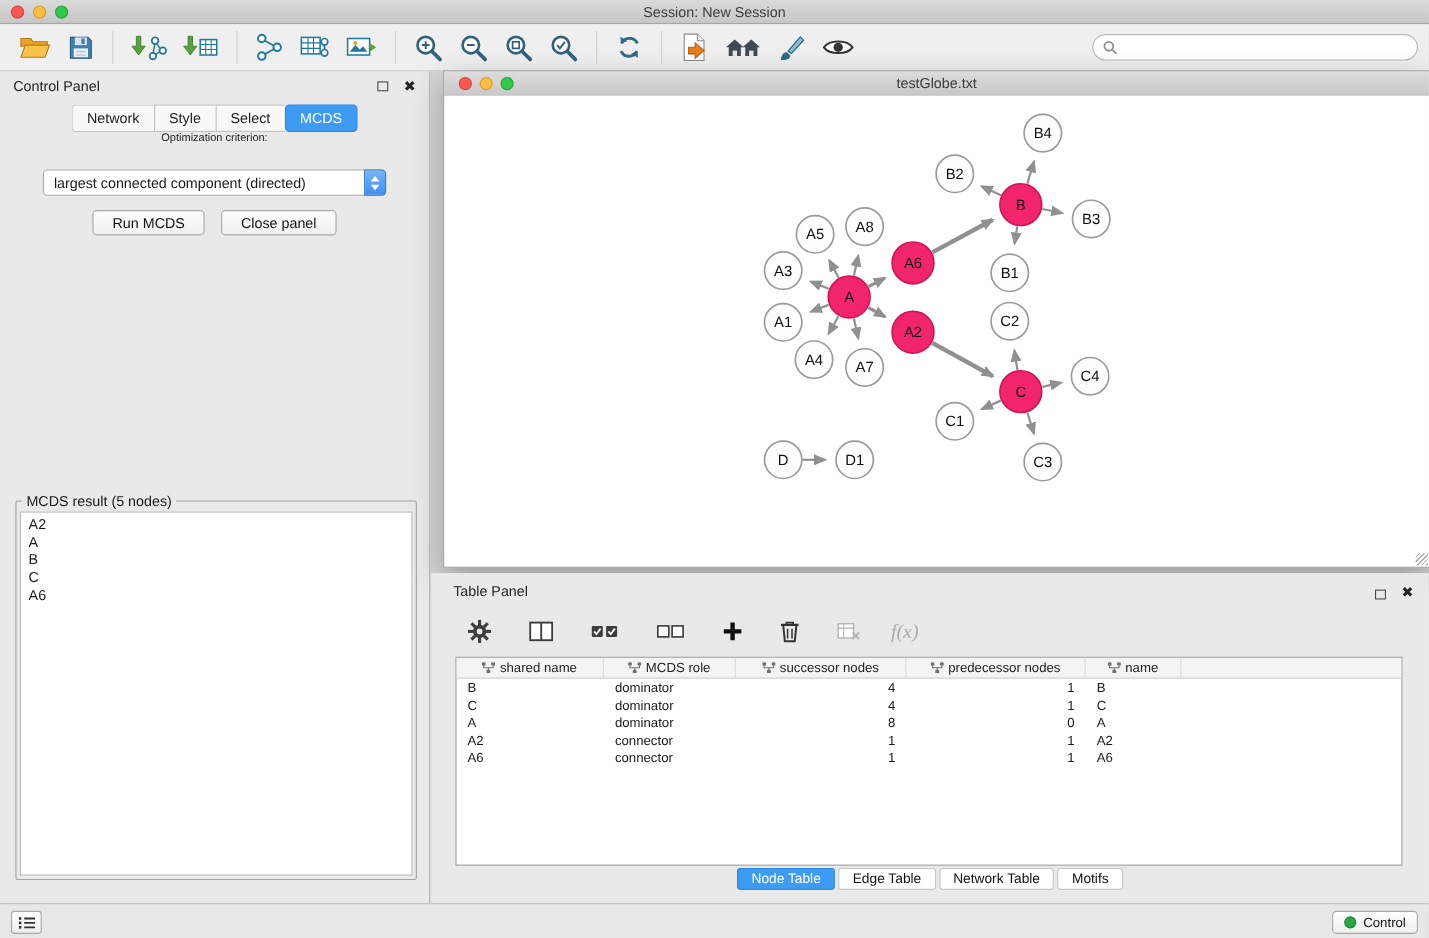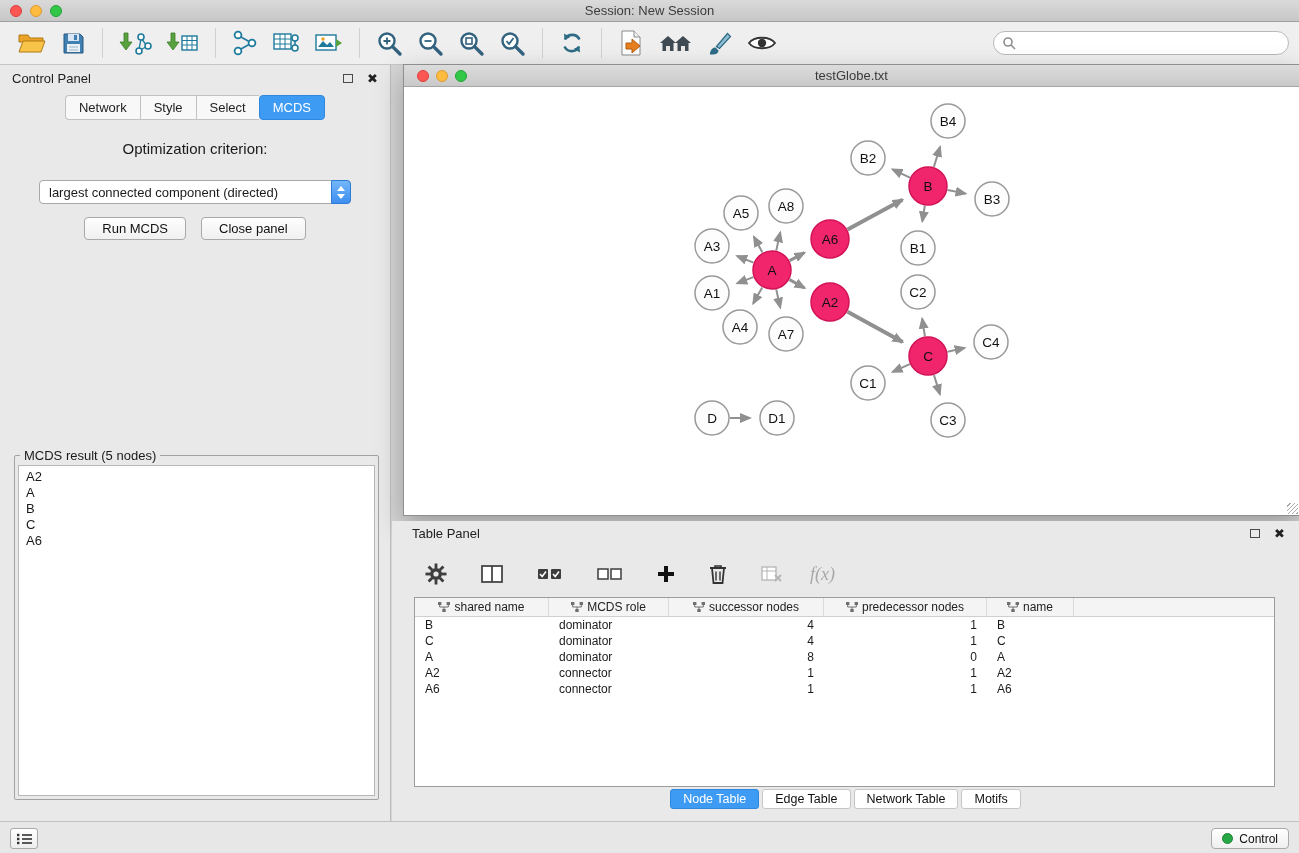--- a/index.html
+++ b/index.html
@@ -26,42 +26,42 @@
 .control-panel{position:absolute;left:0;top:65px;width:391px;height:756px;background:#e9e9e9;border-right:1px solid #bdbdbd}
 .panel-head{height:26px;display:flex;align-items:center;padding:0 12px;font-size:13px;color:#222}
 .panel-head .spacer{flex:1}
 .mini-float{width:10px;height:9px;border:1.5px solid #4a4a4a;margin-right:14px;background:transparent}
 .mini-close{font-size:13px;color:#222;font-weight:bold;line-height:1}
 .cp-tabs{display:flex;justify-content:center;margin-top:4px}
 .cp-tab{padding:4px 13px;font-size:13px;background:#f8f8f8;border:1px solid #c2c2c2;border-right:none;color:#222}
 .cp-tab:first-child{border-radius:4px 0 0 4px}
 .cp-tab:last-child{border-right:1px solid #c2c2c2;border-radius:0 4px 4px 0}
 .cp-tab.active{background:#3e9bf4;border-color:#2f88e0;color:#fff;border-radius:4px}
-.opt-label{text-align:center;margin-top:20px;font-size:15px}
+.opt-label{text-align:center;font-size:10px}
 .dropdown{position:relative;margin:23px auto 0;width:312px;height:24px;background:#fff;border:1px solid #a9a9a9;border-radius:4px;display:flex;align-items:center;padding:0 26px 0 9px;font-size:13px}
 .stepper{position:absolute;right:-1px;top:-1px;width:20px;height:24px;background:linear-gradient(#74b6f8,#3e8ef0);border:1px solid #2f7cd6;border-radius:0 4px 4px 0;display:flex;flex-direction:column;align-items:center;justify-content:center}
 .up-arr{width:0;height:0;border-left:4px solid transparent;border-right:4px solid transparent;border-bottom:5px solid #fff;margin-bottom:3px}
 .down-arr{width:0;height:0;border-left:4px solid transparent;border-right:4px solid transparent;border-top:5px solid #fff}
 .cp-buttons{display:flex;justify-content:center;gap:15px;margin-top:13px}
 .btn{padding:3px 17px;font-size:13px;background:linear-gradient(#fefefe,#f0f0f0);border:1px solid #a9a9a9;border-radius:4px;color:#111}
 .result-group{position:absolute;left:14px;right:11px;top:390px;bottom:21px;border:1px solid #a2a2a2;border-radius:2px}
 .result-legend{position:absolute;top:-8px;left:5px;background:#e9e9e9;padding:0 4px;font-size:13px}
 .result-list{position:absolute;left:3px;right:3px;top:9px;bottom:3px;background:#fff;border:1px solid #b8b8b8;overflow:hidden;padding:3px 7px;font-size:13px;line-height:16px}
 
 
 .network-window{position:absolute;left:403px;top:64px;width:897px;height:452px;background:#fff;border:1px solid #8e8e8e;box-shadow:0 10px 26px rgba(0,0,0,.28)}
 .nw-titlebar{height:22px;background:linear-gradient(#dcdcdc,#c9c9c9);border-bottom:1px solid #a5a5a5;position:relative;display:flex;align-items:center;justify-content:center;font-size:13px;color:#3a3a3a}
 .nw-traffic{position:absolute;left:13px;top:5px;display:flex;gap:7px}
 .nw-canvas{position:absolute;left:0;top:22px;right:0;bottom:0;background:#fff}
 .resize-grip{position:absolute;right:1px;bottom:1px;width:11px;height:11px;background:
  repeating-linear-gradient(135deg,transparent 0 2px,#aaa 2px 3px)}
 
 
 .table-panel{position:absolute;left:392px;top:521px;width:907px;height:300px;background:#e9e9e9}
-.tp-head{height:24px;display:flex;align-items:center;padding:0 14px 0 20px;font-size:13px;color:#222}
+.tp-head{height:24px;display:flex;align-items:flex-end;padding:0 14px 0 20px;font-size:13px;color:#222}
 .tp-head .spacer{flex:1}
 .tp-toolbar{display:flex;align-items:center;gap:20px;padding:10px 0 8px 26px}
 .tp-table{position:absolute;left:22px;right:24px;top:76px;height:190px;background:#fff;border:1px solid #9c9c9c;overflow:hidden}
 .tp-header{display:flex;height:19px;background:#f4f4f4;border-bottom:1px solid #cfcfcf}
 .th{display:flex;align-items:center;justify-content:center;gap:4px;font-size:12px;color:#222;border-right:1px solid #dadada;height:100%}
 .th.fill{flex:1;border-right:none}
 .tr{display:flex;height:16px;line-height:16px}
 .td{font-size:12px;padding:0 10px;white-space:nowrap;overflow:hidden}
 .tp-tabs{position:absolute;left:0;right:0;top:268px;display:flex;justify-content:center;gap:3px}
 .tp-tab{padding:2px 12px;font-size:12.5px;background:#fff;border:1px solid #c6c6c6;border-radius:3px;color:#111}

